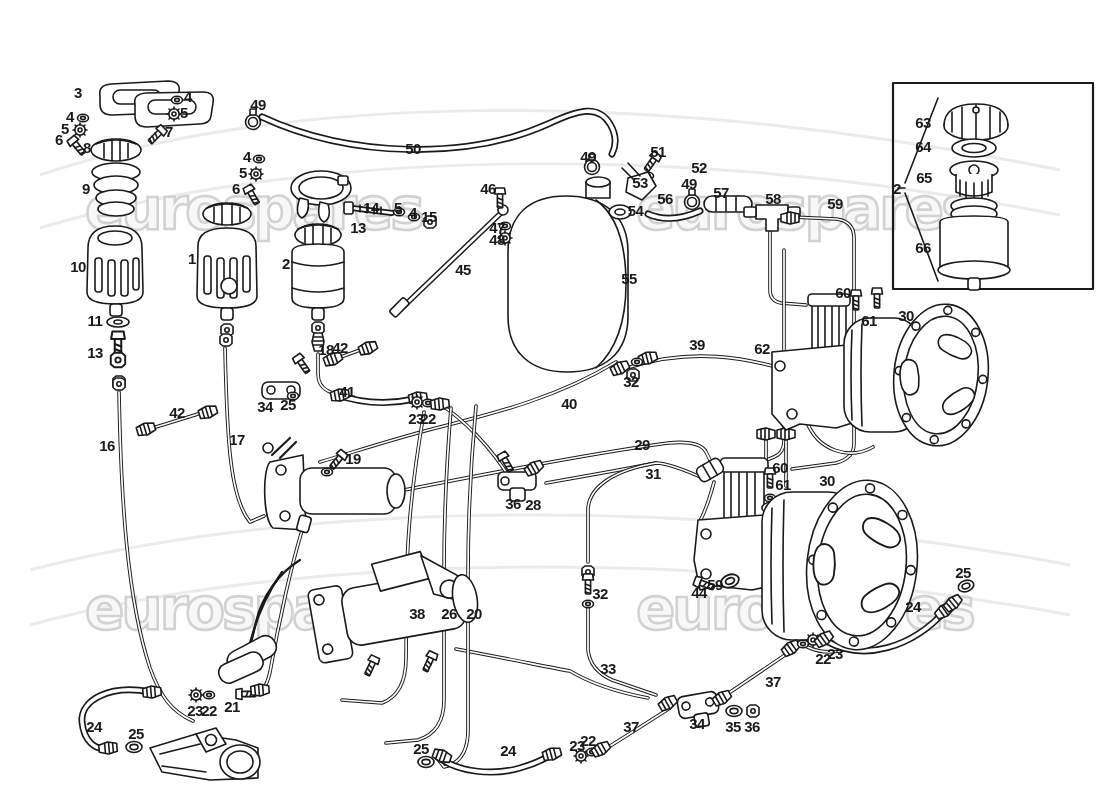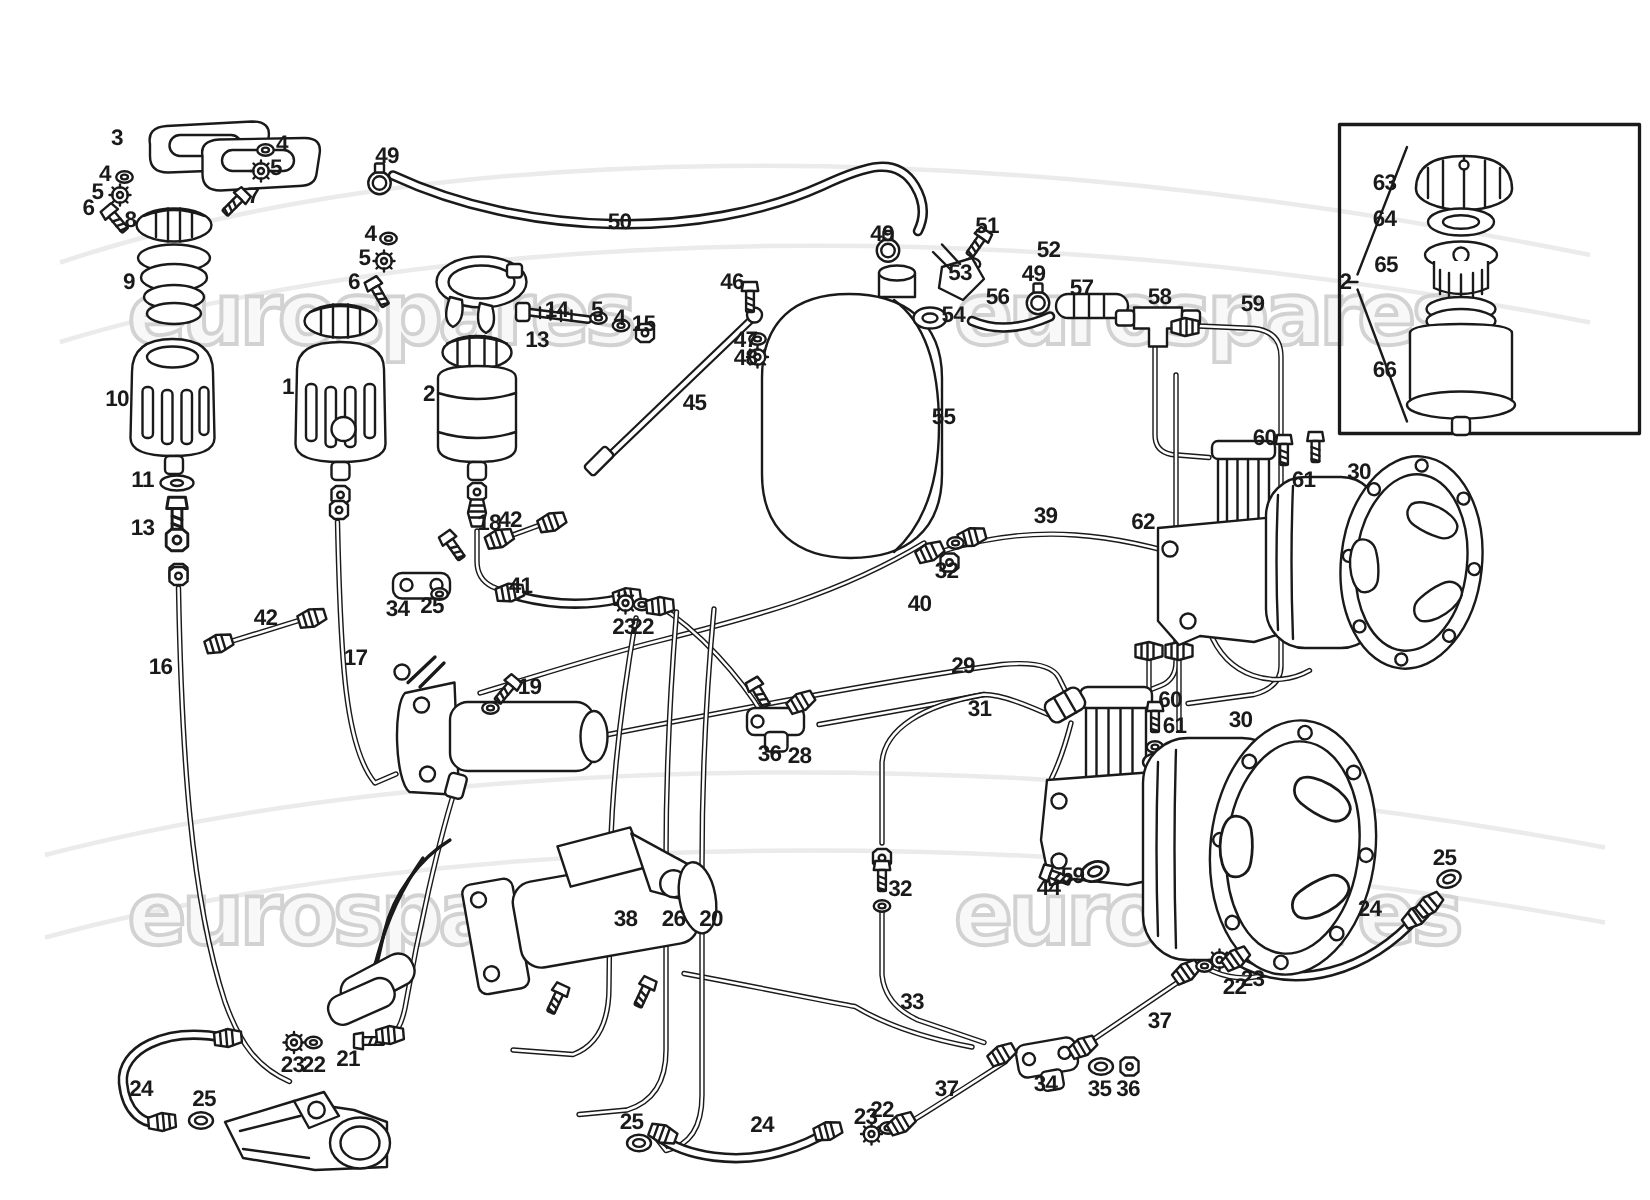--- a/index.html
+++ b/index.html
@@ -586,21 +586,21 @@
       <span class="callout" style="left: 288px; top: 404px;">25</span>
       <span class="callout" style="left: 416px; top: 418px;">23</span>
       <span class="callout" style="left: 428px; top: 418px;">22</span>
       <span class="callout" style="left: 177px; top: 412px;">42</span>
       <span class="callout" style="left: 107px; top: 445px;">16</span>
       <span class="callout" style="left: 237px; top: 439px;">17</span>
       <span class="callout" style="left: 353px; top: 458px;">19</span>
       <span class="callout" style="left: 697px; top: 344px;">39</span>
       <span class="callout" style="left: 762px; top: 348px;">62</span>
       <span class="callout" style="left: 631px; top: 381px;">32</span>
-      <span class="callout" style="left: 569px; top: 403px; margin-left: 44px;">40</span>
+      <span class="callout" style="left: 569px; top: 403px;">40</span>
       <span class="callout" style="left: 642px; top: 444px;">29</span>
       <span class="callout" style="left: 653px; top: 473px;">31</span>
       <span class="callout" style="left: 513px; top: 503px;">36</span>
       <span class="callout" style="left: 533px; top: 504px;">28</span>
       <span class="callout" style="left: 843px; top: 292px;">60</span>
       <span class="callout" style="left: 869px; top: 320px;">61</span>
       <span class="callout" style="left: 906px; top: 315px;">30</span>
       <span class="callout" style="left: 780px; top: 467px;">60</span>
       <span class="callout" style="left: 783px; top: 484px;">61</span>
       <span class="callout" style="left: 827px; top: 480px;">30</span>

